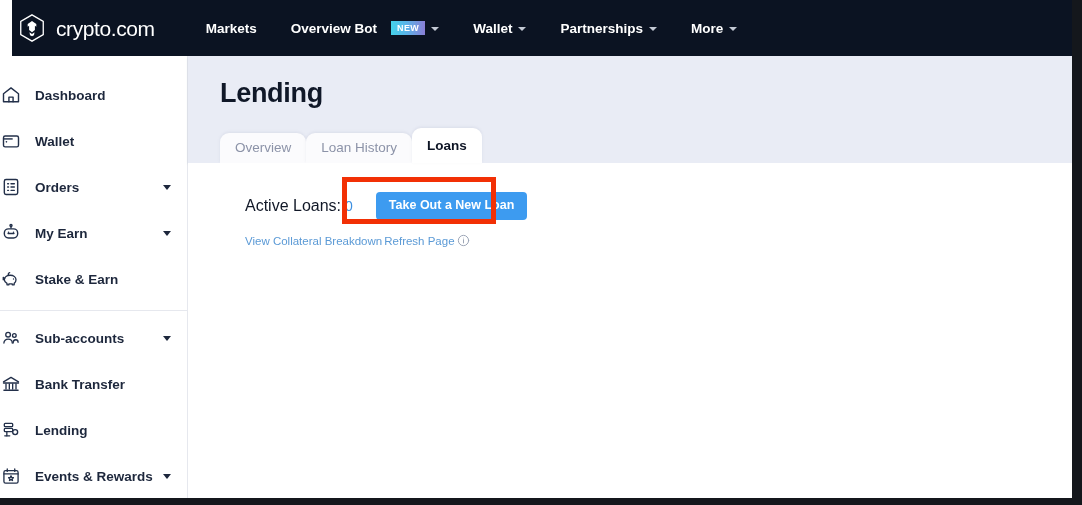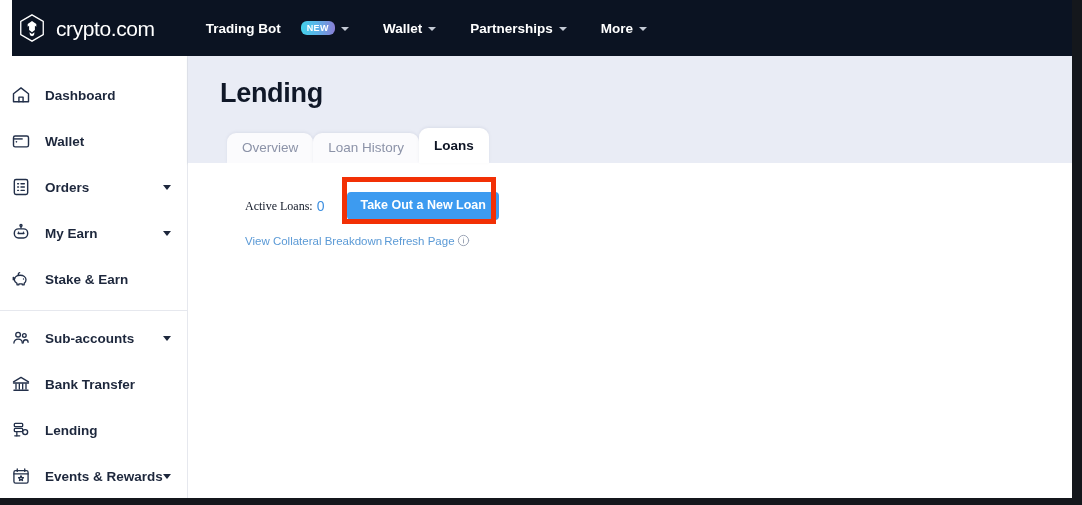--- a/index.html
+++ b/index.html
@@ -74,43 +74,42 @@
     top: 1px;
   }
 
   .badge-new {
     display: inline-block;
     font-size: 9px;
     font-weight: bold;
     color: #ffffff;
     letter-spacing: 0.4px;
     padding: 2px 6px 2px 6px;
-    border-radius: 6px;
+    border-radius: 0;
     background: linear-gradient(90deg, #44d2ea 0%, #5ab4e8 45%, #8a7ed6 100%);
     line-height: 1.2;
-    margin-left: 14px;
+    margin-left: 8px;
   }
 
   
   #sidebar {
     position: absolute;
     top: 56px; left: 0;
     width: 188px;
     height: 442px;
     background: #ffffff;
     border-right: 1px solid #e6e8ee;
     padding-top: 16px;
   }
 
   .side-item {
     position: relative;
     display: flex;
     align-items: center;
     height: 46px;
-    padding-left: 10px;
     cursor: pointer;
   }
 
   .side-icon {
     width: 22px; height: 22px;
     flex: 0 0 22px;
     display: flex; align-items: center; justify-content: center;
     color: #23304a;
   }
   .side-icon svg { display: block; }
@@ -158,21 +157,21 @@
   .page-title {
     font-size: 27px;
     font-weight: bold;
     color: #101828;
     letter-spacing: -0.3px;
     padding-top: 22px;
   }
 
   .tabs {
     position: absolute;
-    bottom: 0; left: 39px;
+    bottom: 0; left: 32px;
     display: flex;
     align-items: flex-end;
   }
 
   .tab {
     background: #ffffff;
     border-radius: 9px 9px 0 0;
     font-size: 13.5px;
     color: #8c93a8;
     font-weight: normal;
@@ -199,23 +198,22 @@
     position: relative;
   }
 
   .loans-row {
     display: flex;
     align-items: center;
     height: 26px;
   }
 
   .loans-label {
-    font-size: 12px;
+    font-size: 16px;
     color: #111827;
-    font-family: Liberation Serif, serif;
   }
   .loans-count {
     font-size: 14px;
     color: #3d8fe0;
     margin-left: 4px;
   }
 
   .btn-primary {
     margin-left: 23px;
     background: #3d9bf0;
@@ -294,24 +292,27 @@
           <path d="M16 2 L28 9 L28 23 L16 30 L4 23 L4 9 Z" stroke="#ffffff" stroke-width="1.4" fill="none"></path>
           <path d="M16 8.5 L20.6 11.6 L20.6 14.6 L19.1 13.6 L19.1 18.2 L16 20.6 L12.9 18.2 L12.9 13.6 L11.4 14.6 L11.4 11.6 Z" fill="#ffffff"></path>
           <path d="M13.3 20.6 L16 22.4 L18.7 20.6 L18.1 23.6 L16 24.8 L13.9 23.6 Z" fill="#ffffff"></path>
         </svg>
       </span>
       <span class="brand-text">crypto.com</span>
     </div>
 
     <div class="nav-items">
 
-
-
       <div class="nav-item">
-        <span>Trading Bot</span>
+        <span>Markets</span>
+      </div>
+
+
+      <div class="nav-item">
+        <span>Overview Bot</span>
         <span class="badge-new">NEW</span>
         <span class="caret-nav"></span>
       </div>
 
       <div class="nav-item">
         <span>Wallet</span>
         <span class="caret-nav"></span>
       </div>
 
       <div class="nav-item">

